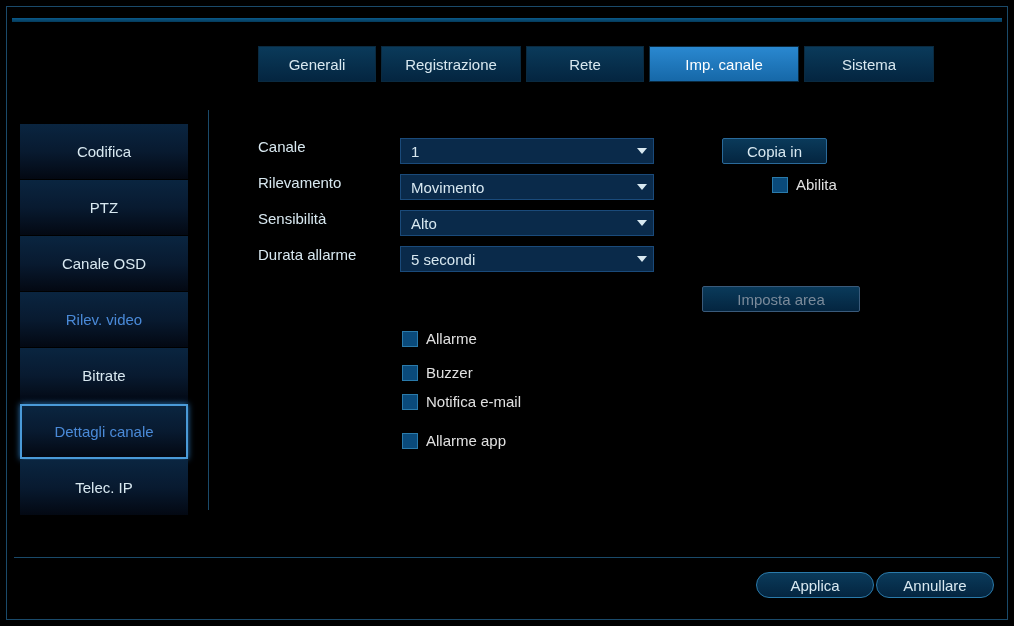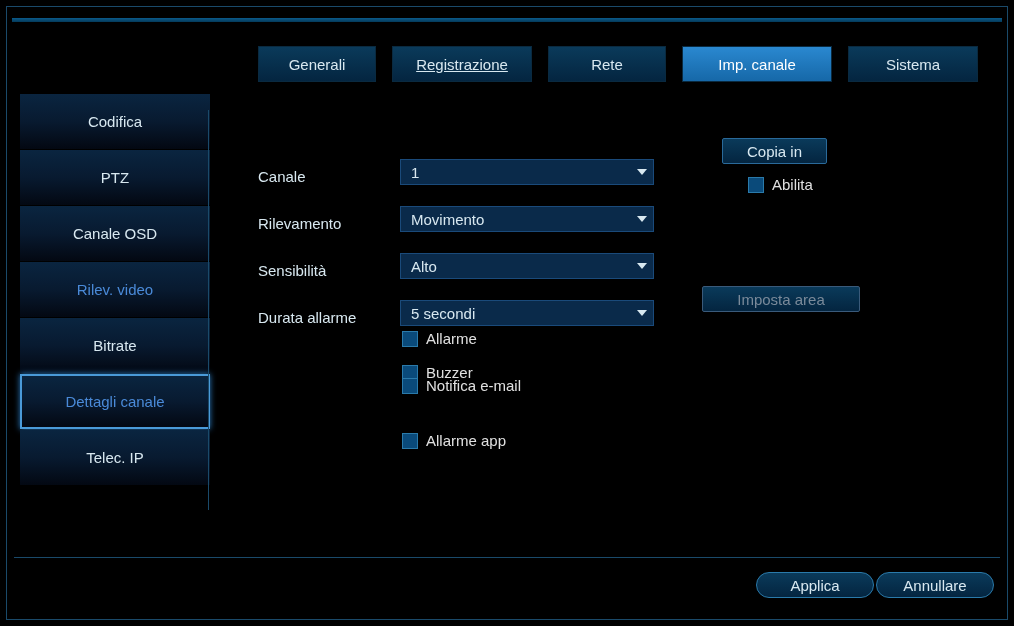--- a/index.html
+++ b/index.html
@@ -30,48 +30,48 @@
       left: 12px;
       right: 12px;
       height: 4px;
       background: linear-gradient(to bottom, #0a5a8a, #043a5a);
     }
     .tabs {
       position: absolute;
       top: 46px;
       left: 258px;
       display: flex;
-      gap: 16px;
+      gap: 5px;
     }
     .tab {
       height: 36px;
       background: linear-gradient(to bottom, #0a3a5a, #042540);
       color: #d8e8f0;
       display: flex;
       align-items: center;
       justify-content: center;
       padding: 0 16px;
       cursor: pointer;
       border: 1px solid #0a2a40;
     }
     .tab.active {
       background: linear-gradient(to bottom, #2a88d0, #1668a8);
       color: #fff;
     }
     .tab-generali { width: 118px; }
-    .tab-reg { width: 140px; text-decoration: underline; }
+    .tab-reg { width: 140px; }
     .tab-rete { width: 118px; text-align: center; }
     .tab-impcanale { width: 150px; text-align: right; }
     .tab-sistema { width: 130px; }
 
     .sidebar {
       position: absolute;
-      top: 94px;
+      top: 124px;
       left: 20px;
-      width: 190px;
+      width: 168px;
     }
     .sidebar-item {
       height: 55px;
       display: flex;
       align-items: center;
       justify-content: center;
       background: linear-gradient(to bottom, #0a2540 0%, #081a30 50%, #030812 100%);
       color: #d8e8f0;
       cursor: pointer;
       margin-bottom: 1px;
@@ -93,24 +93,23 @@
       background: #1a4a6a;
     }
 
     .form-area {
       position: absolute;
       top: 138px;
       left: 258px;
     }
     .form-row {
       display: flex;
-      align-items: flex-end;
+      align-items: flex-start;
       margin-bottom: 8px;
       height: 28px;
-      margin-top: 19px;
     }
     .form-label {
       width: 142px;
       color: #d8e8f0;
     }
     .select {
       width: 254px;
       height: 26px;
       background: #0a2a4a;
       border: 1px solid #1a4a7a;
@@ -161,24 +160,24 @@
       align-items: center;
       cursor: pointer;
     }
     .checkbox {
       width: 16px;
       height: 16px;
       background: #0a4a7a;
       border: 1px solid #2a7aaa;
       margin-right: 8px;
     }
-    .cb-abilita { top: 176px; left: 724px; padding-left: 24px; }
+    .cb-abilita { top: 176px; left: 748px; padding-left: 24px; }
     .cb-allarme { top: 330px; left: 402px; }
     .cb-buzzer { top: 364px; left: 402px; }
-    .cb-email { top: 377px; left: 402px; }
+    .cb-email { top: 393px; left: 402px; }
     .cb-app { top: 432px; left: 402px; }
 
     .bottom-divider {
       position: absolute;
       bottom: 68px;
       left: 14px;
       right: 14px;
       height: 1px;
       background: #1a4a6a;
     }

